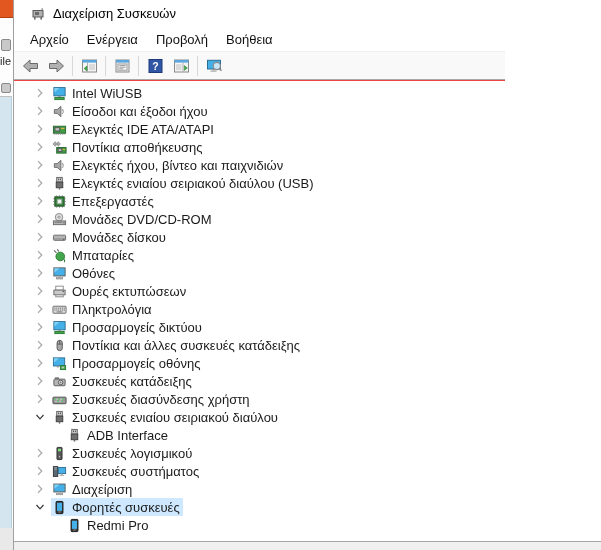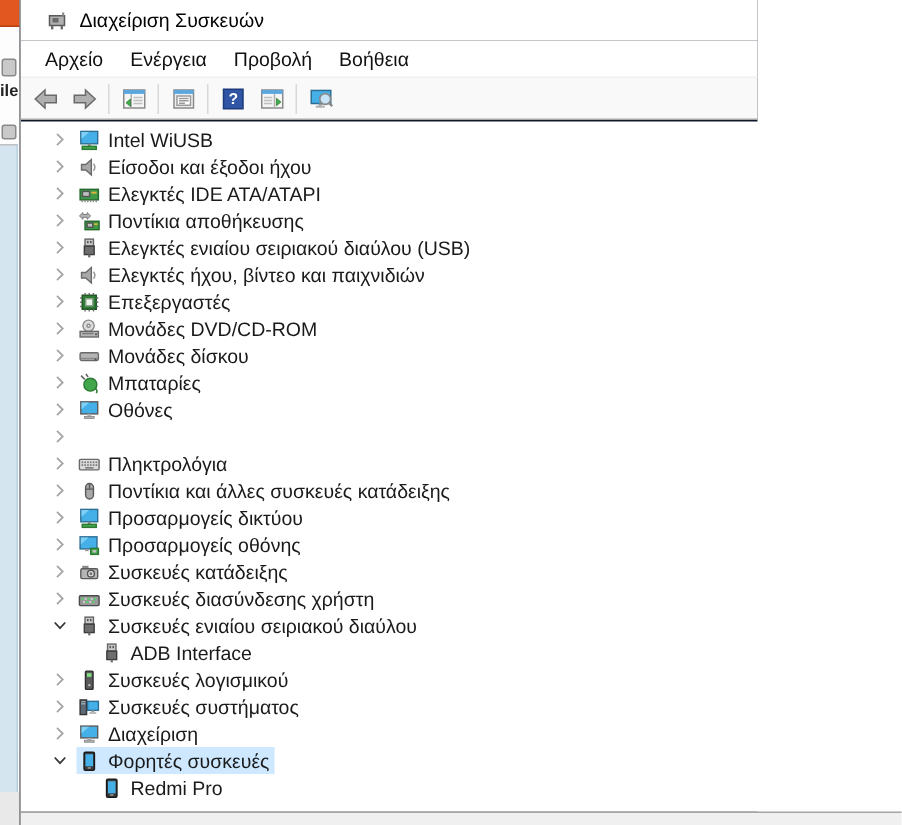--- a/index.html
+++ b/index.html
@@ -2,30 +2,30 @@
 <html><head>
 <meta charset="utf-8">
 <style>
   * { margin:0; padding:0; box-sizing:border-box; }
   html,body { width:601px; height:550px; overflow:hidden;
     font-family:"Liberation Sans","DejaVu Sans",sans-serif;
     background:#ffffff; color:#1a1a1a; }
   #stage { position:relative; width:601px; height:550px; background:#fff; }
 
   
-  #bg-strip { position:absolute; left:0; top:0; width:13px; height:504px; background:#fdfdfd;font-weight:bold; }
+  #bg-strip { position:absolute; left:0; top:0; width:13px; height:504px; background:#fdfdfd; }
   #bg-logo { position:absolute; left:0; top:0; width:13px; height:18px; background:#e2571f; border-bottom:1px solid #b33f12; }
   .bg-ico { position:absolute; left:1px; width:10px; height:12px; background:#c9c9c9; border:1px solid #8a8a8a; border-radius:2px; }
   #bg-ico1 { top:39px; } #bg-ico2 { top:83px; height:10px; }
   #bg-text { position:absolute; left:0; top:55px; font-size:11px; color:#222; }
   #bg-scroll { position:absolute; left:0; top:96px; width:12px; height:432px; background:#d4e5f0; border-right:1px solid #b5cfdd; border-top:1px solid #c0c0c0; }
   #bg-bottom { position:absolute; left:0; top:528px; width:13px; height:22px; background:#e9e9e9; }
 
   
-  #win { position:absolute; left:13px; top:0; width:492px; height:550px; background:#0f172a; border-left:1px solid #9f9f9f; }
+  #win { position:absolute; left:13px; top:0; width:492px; height:550px; background:#ef4444; border-left:1px solid #9f9f9f; }
   #titlebar { height:27px; display:flex; align-items:center; padding-left:16px; gap:7px; background:#fff; }
   #titlebar .t-ico { width:16px; height:16px; }
   #title { font-size:13px; color:#000; }
   #menubar { height:25px; display:flex; align-items:center; padding-left:7px; background:#fff; border-bottom:1px solid #f0f0f0; }
   .menu-item { font-size:13px; padding:3px 9px; color:#111; cursor:default; }
   #toolbar { height:28px; display:flex; align-items:center; padding-left:3px; background:#f9f9f9; border-bottom:1px solid #a7a7a7; }
   .tb-btn { width:26px; height:24px; display:flex; align-items:center; justify-content:center; border:1px solid transparent; }
   .tb-sep { width:1px; height:20px; background:#d8d8d8; margin:0 3px; }
 
   
@@ -352,46 +352,46 @@
           </span>
         </div>
         <div class="tree-row">
           <span class="chev">
             <svg width="10" height="10" viewBox="0 0 10 10">
               <polyline points="3,1.2 6.8,5 3,8.8" stroke="#a6a6a6" fill="none" stroke-width="1.2"></polyline>
             </svg>
           </span>
           <span class="node">
             <svg width="15" height="15" class="t-ico">
+              <use href="#ic-speaker"></use>
+            </svg>
+            <span class="tree-label">Ελεγκτές ήχου, βίντεο και παιχνιδιών</span>
+          </span>
+        </div>
+        <div class="tree-row">
+          <span class="chev">
+            <svg width="10" height="10" viewBox="0 0 10 10">
+              <polyline points="3,1.2 6.8,5 3,8.8" stroke="#a6a6a6" fill="none" stroke-width="1.2"></polyline>
+            </svg>
+          </span>
+          <span class="node">
+            <svg width="15" height="15" class="t-ico">
               <use href="#ic-usb"></use>
             </svg>
             <span class="tree-label">Ελεγκτές ενιαίου σειριακού διαύλου (USB)</span>
           </span>
         </div>
         <div class="tree-row">
           <span class="chev">
             <svg width="10" height="10" viewBox="0 0 10 10">
               <polyline points="3,1.2 6.8,5 3,8.8" stroke="#a6a6a6" fill="none" stroke-width="1.2"></polyline>
             </svg>
           </span>
           <span class="node">
             <svg width="15" height="15" class="t-ico">
-              <use href="#ic-speaker"></use>
-            </svg>
-            <span class="tree-label">Ελεγκτές ήχου, βίντεο και παιχνιδιών</span>
-          </span>
-        </div>
-        <div class="tree-row">
-          <span class="chev">
-            <svg width="10" height="10" viewBox="0 0 10 10">
-              <polyline points="3,1.2 6.8,5 3,8.8" stroke="#a6a6a6" fill="none" stroke-width="1.2"></polyline>
-            </svg>
-          </span>
-          <span class="node">
-            <svg width="15" height="15" class="t-ico">
               <use href="#ic-cpu"></use>
             </svg>
             <span class="tree-label">Επεξεργαστές</span>
           </span>
         </div>
         <div class="tree-row">
           <span class="chev">
             <svg width="10" height="10" viewBox="0 0 10 10">
               <polyline points="3,1.2 6.8,5 3,8.8" stroke="#a6a6a6" fill="none" stroke-width="1.2"></polyline>
             </svg>
@@ -441,20 +441,26 @@
             </svg>
             <span class="tree-label">Οθόνες</span>
           </span>
         </div>
         <div class="tree-row">
           <span class="chev">
             <svg width="10" height="10" viewBox="0 0 10 10">
               <polyline points="3,1.2 6.8,5 3,8.8" stroke="#a6a6a6" fill="none" stroke-width="1.2"></polyline>
             </svg>
           </span>
+          <span class="node">
+            <svg width="15" height="15" class="t-ico">
+              <use href="#ic-printer"></use>
+            </svg>
+            <span class="tree-label">Ουρές εκτυπώσεων</span>
+          </span>
         </div>
         <div class="tree-row">
           <span class="chev">
             <svg width="10" height="10" viewBox="0 0 10 10">
               <polyline points="3,1.2 6.8,5 3,8.8" stroke="#a6a6a6" fill="none" stroke-width="1.2"></polyline>
             </svg>
           </span>
           <span class="node">
             <svg width="15" height="15" class="t-ico">
               <use href="#ic-keyboard"></use>
@@ -463,36 +469,36 @@
           </span>
         </div>
         <div class="tree-row">
           <span class="chev">
             <svg width="10" height="10" viewBox="0 0 10 10">
               <polyline points="3,1.2 6.8,5 3,8.8" stroke="#a6a6a6" fill="none" stroke-width="1.2"></polyline>
             </svg>
           </span>
           <span class="node">
             <svg width="15" height="15" class="t-ico">
+              <use href="#ic-monitor-net"></use>
+            </svg>
+            <span class="tree-label">Προσαρμογείς δικτύου</span>
+          </span>
+        </div>
+        <div class="tree-row">
+          <span class="chev">
+            <svg width="10" height="10" viewBox="0 0 10 10">
+              <polyline points="3,1.2 6.8,5 3,8.8" stroke="#a6a6a6" fill="none" stroke-width="1.2"></polyline>
+            </svg>
+          </span>
+          <span class="node">
+            <svg width="15" height="15" class="t-ico">
               <use href="#ic-mouse"></use>
             </svg>
             <span class="tree-label">Ποντίκια και άλλες συσκευές κατάδειξης</span>
-          </span>
-        </div>
-        <div class="tree-row">
-          <span class="chev">
-            <svg width="10" height="10" viewBox="0 0 10 10">
-              <polyline points="3,1.2 6.8,5 3,8.8" stroke="#a6a6a6" fill="none" stroke-width="1.2"></polyline>
-            </svg>
-          </span>
-          <span class="node">
-            <svg width="15" height="15" class="t-ico">
-              <use href="#ic-monitor-net"></use>
-            </svg>
-            <span class="tree-label">Προσαρμογείς δικτύου</span>
           </span>
         </div>
         <div class="tree-row">
           <span class="chev">
             <svg width="10" height="10" viewBox="0 0 10 10">
               <polyline points="3,1.2 6.8,5 3,8.8" stroke="#a6a6a6" fill="none" stroke-width="1.2"></polyline>
             </svg>
           </span>
           <span class="node">
             <svg width="15" height="15" class="t-ico">

